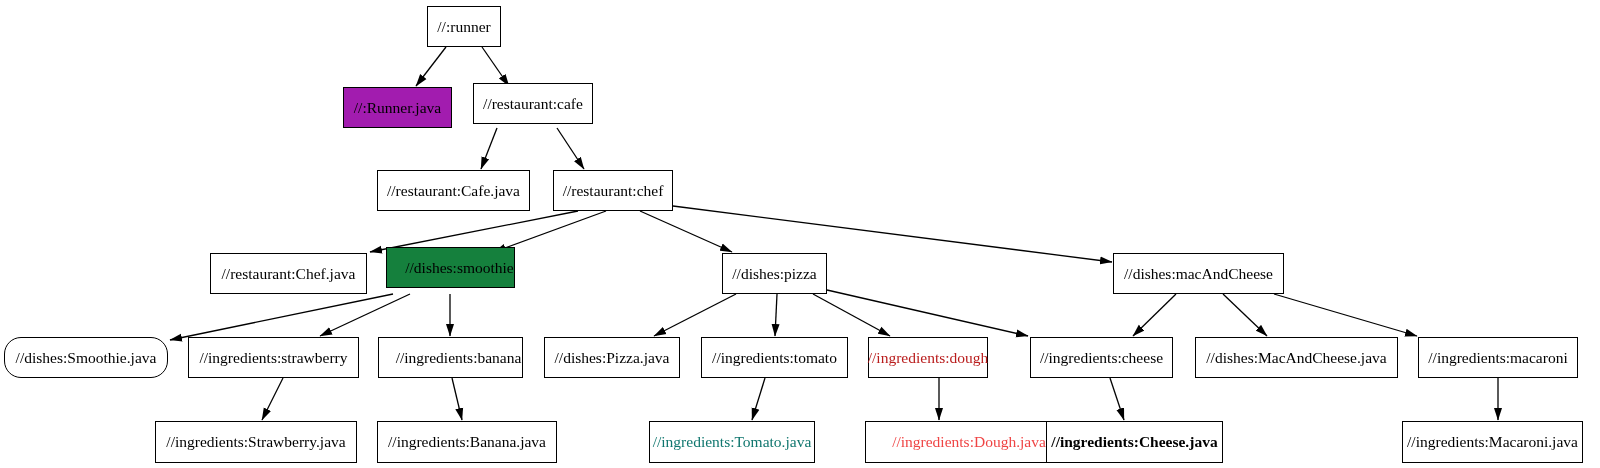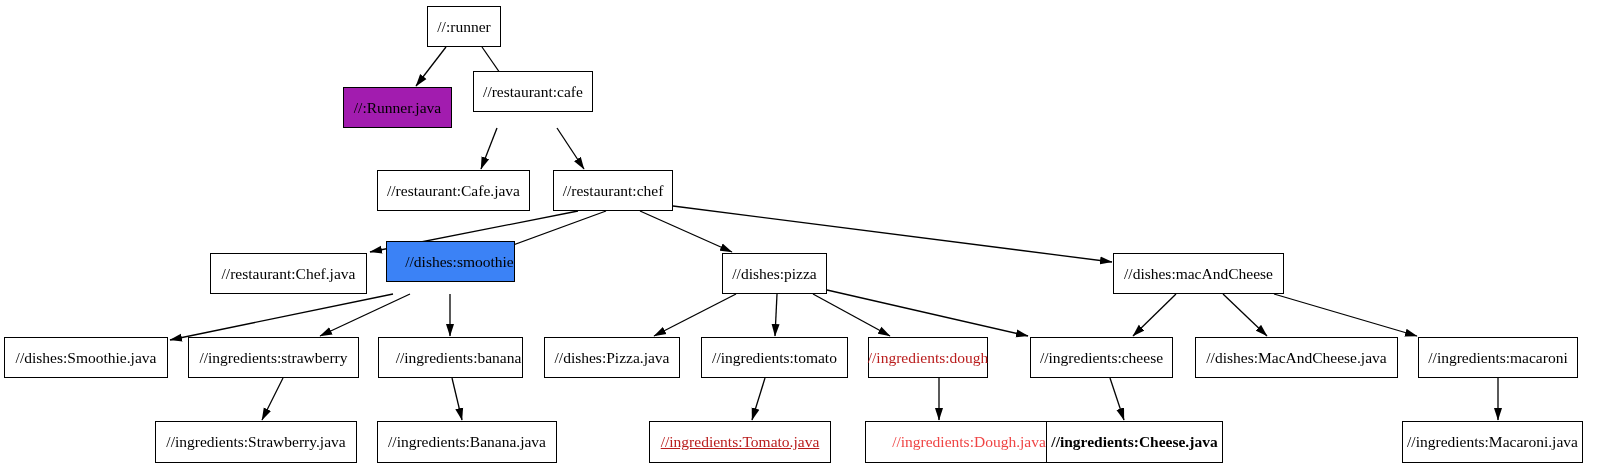--- a/index.html
+++ b/index.html
@@ -69,36 +69,36 @@
         <line x1="452" y1="378" x2="462" y2="420" stroke="#000000" stroke-width="1.3" marker-end="url(#arrowhead)"></line>
         <line x1="765" y1="378" x2="752" y2="420" stroke="#000000" stroke-width="1.3" marker-end="url(#arrowhead)"></line>
         <line x1="939" y1="378" x2="939" y2="420" stroke="#000000" stroke-width="1.3" marker-end="url(#arrowhead)"></line>
         <line x1="1110" y1="378" x2="1124" y2="420" stroke="#000000" stroke-width="1.3" marker-end="url(#arrowhead)"></line>
         <line x1="1498" y1="378" x2="1498" y2="420" stroke="#000000" stroke-width="1.3" marker-end="url(#arrowhead)"></line>
       </g>
   </svg>
   <div id="nodes">
       <div class="node" style="left: 427px; top: 6px; width: 74px; height: 41px; border-color: rgb(0, 0, 0); background: rgb(255, 255, 255); color: rgb(0, 0, 0);">//:runner</div>
       <div class="node" style="left: 343px; top: 87px; width: 109px; height: 41px; border-color: rgb(0, 0, 0); background: #a21caf; color: rgb(0, 0, 0);">//:Runner.java</div>
-      <div class="node" style="left: 473px; top: 71px; width: 120px; height: 41px; border-color: rgb(0, 0, 0); background: rgb(255, 255, 255); color: rgb(0, 0, 0);">//restaurant:cafe</div>
+      <div class="node" style="left: 473px; top: 83px; width: 120px; height: 41px; border-color: rgb(0, 0, 0); background: rgb(255, 255, 255); color: rgb(0, 0, 0);">//restaurant:cafe</div>
       <div class="node" style="left: 377px; top: 170px; width: 153px; height: 41px; border-color: rgb(0, 0, 0); background: rgb(255, 255, 255); color: rgb(0, 0, 0);">//restaurant:Cafe.java</div>
       <div class="node" style="left: 553px; top: 170px; width: 120px; height: 41px; border-color: rgb(0, 0, 0); background: rgb(255, 255, 255); color: rgb(0, 0, 0);">//restaurant:chef</div>
       <div class="node" style="left: 210px; top: 253px; width: 157px; height: 41px; border-color: rgb(0, 0, 0); background: rgb(255, 255, 255); color: rgb(0, 0, 0);">//restaurant:Chef.java</div>
-      <div class="node" style="left: 386px; top: 241px; width: 129px; height: 41px; border-color: rgb(0, 0, 0); background: #3b82f6; color: rgb(0, 0, 0); padding-left: 18px;">//dishes:smoothie</div>
+      <div class="node" style="left: 386px; top: 247px; width: 129px; height: 41px; border-color: rgb(0, 0, 0); background: #15803d; color: rgb(0, 0, 0); padding-left: 18px;">//dishes:smoothie</div>
       <div class="node" style="left: 722px; top: 253px; width: 105px; height: 41px; border-color: rgb(0, 0, 0); background: rgb(255, 255, 255); color: rgb(0, 0, 0);">//dishes:pizza</div>
       <div class="node" style="left: 1113px; top: 253px; width: 171px; height: 41px; border-color: rgb(0, 0, 0); background: rgb(255, 255, 255); color: rgb(0, 0, 0);">//dishes:macAndCheese</div>
-      <div class="node" style="left: 4px; top: 337px; width: 164px; height: 41px; border-color: rgb(0, 0, 0); background: rgb(255, 255, 255); color: rgb(0, 0, 0);">//dishes:Smoothie.java</div>
+      <div class="node" style="left: 4px; top: 337px; width: 164px; height: 41px; border-color: rgb(0, 0, 0); background: rgb(255, 255, 255); color: rgb(0, 0, 0); border-radius: 17px;">//dishes:Smoothie.java</div>
       <div class="node" style="left: 188px; top: 337px; width: 171px; height: 41px; border-color: rgb(0, 0, 0); background: rgb(255, 255, 255); color: rgb(0, 0, 0);">//ingredients:strawberry</div>
       <div class="node" style="left: 378px; top: 337px; width: 145px; height: 41px; border-color: rgb(0, 0, 0); background: rgb(255, 255, 255); color: rgb(0, 0, 0); padding-left: 16px;">//ingredients:banana</div>
       <div class="node" style="left: 544px; top: 337px; width: 136px; height: 41px; border-color: rgb(0, 0, 0); background: rgb(255, 255, 255); color: rgb(0, 0, 0);">//dishes:Pizza.java</div>
       <div class="node" style="left: 701px; top: 337px; width: 147px; height: 41px; border-color: rgb(0, 0, 0); background: rgb(255, 255, 255); color: rgb(0, 0, 0);">//ingredients:tomato</div>
       <div class="node" style="left: 868px; top: 337px; width: 120px; height: 41px; border-color: rgb(0, 0, 0); background: rgb(255, 255, 255); color: #b91c1c;">//ingredients:dough</div>
       <div class="node" style="left: 1030px; top: 337px; width: 143px; height: 41px; border-color: rgb(0, 0, 0); background: rgb(255, 255, 255); color: rgb(0, 0, 0);">//ingredients:cheese</div>
       <div class="node" style="left: 1195px; top: 337px; width: 203px; height: 41px; border-color: rgb(0, 0, 0); background: rgb(255, 255, 255); color: rgb(0, 0, 0);">//dishes:MacAndCheese.java</div>
       <div class="node" style="left: 1418px; top: 337px; width: 160px; height: 41px; border-color: rgb(0, 0, 0); background: rgb(255, 255, 255); color: rgb(0, 0, 0);">//ingredients:macaroni</div>
       <div class="node" style="left: 155px; top: 421px; width: 202px; height: 42px; border-color: rgb(0, 0, 0); background: rgb(255, 255, 255); color: rgb(0, 0, 0);">//ingredients:Strawberry.java</div>
       <div class="node" style="left: 377px; top: 421px; width: 180px; height: 42px; border-color: rgb(0, 0, 0); background: rgb(255, 255, 255); color: rgb(0, 0, 0);">//ingredients:Banana.java</div>
-      <div class="node" style="left: 649px; top: 421px; width: 182px; height: 42px; border-color: rgb(0, 0, 0); background: rgb(255, 255, 255); color: #b91c1c; text-decoration: underline;">//ingredients:Tomato.java</div>
+      <div class="node" style="left: 649px; top: 421px; width: 166px; height: 42px; border-color: rgb(0, 0, 0); background: rgb(255, 255, 255); color: #0f766e;">//ingredients:Tomato.java</div>
       <div class="node" style="left: 851px; top: 421px; width: 208px; height: 42px; border-color: rgb(0, 0, 0); background: rgb(255, 255, 255); color: #ef4444; margin-left: 14px;">//ingredients:Dough.java</div>
       <div class="node" style="left: 1046px; top: 421px; width: 177px; height: 42px; border-color: rgb(0, 0, 0); background: rgb(255, 255, 255); color: rgb(0, 0, 0); font-weight: bold;">//ingredients:Cheese.java</div>
       <div class="node" style="left: 1402px; top: 421px; width: 181px; height: 42px; border-color: rgb(0, 0, 0); background: rgb(255, 255, 255); color: rgb(0, 0, 0);">//ingredients:Macaroni.java</div>
     </div>
 </div>
 
 </body></html>

